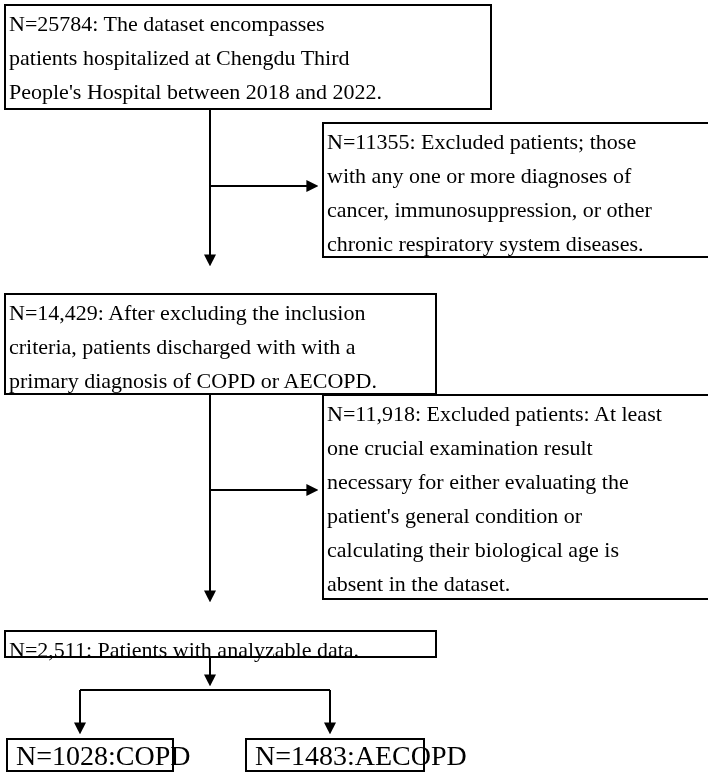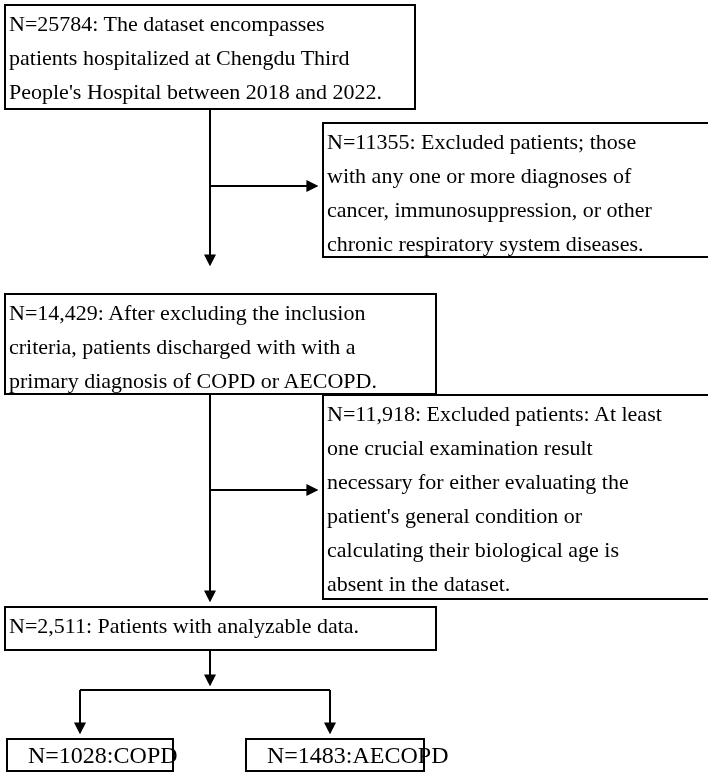--- a/index.html
+++ b/index.html
@@ -25,29 +25,29 @@
   .box {
     position: absolute;
     box-sizing: border-box;
     border: 2px solid #000000;
     background: #ffffff;
     font-size: 22px;
     line-height: 34px;
     padding: 1px 3px;
     white-space: pre-line;
   }
-  .box-dataset    { left: 4px;   top: 4px;   width: 412px; height: 106px; }
+  .box-dataset    { left: 4px;   top: 4px;   width: 488px; height: 106px; }
   .box-excl1      { left: 322px; top: 122px; width: 461px; height: 136px; }
   .box-inclusion  { left: 4px;   top: 270px; width: 433px; height: 102px; margin-top: 23px; }
   .box-excl2      { left: 322px; top: 394px; width: 434px; height: 206px; }
-  .box-analyzable { left: 4px;   top: 606px; width: 433px; height: 45px;  }
+  .box-analyzable { left: 4px;   top: 630px; width: 433px; height: 28px;  }
   .box-small {
-    font-size: 24px;
+    font-size: 28px;
     line-height: 29px;
-    padding: 1px 20px;
+    padding: 1px 8px;
   }
   .box-copd   { left: 6px;   top: 738px; width: 168px; height: 34px; }
   .box-aecopd { left: 245px; top: 738px; width: 180px; height: 34px; text-align: right; }
 </style>
 </head>
 <body>
 
 <div class="canvas">
 
   <svg class="arrows" width="708" height="775" viewBox="0 0 708 775">

